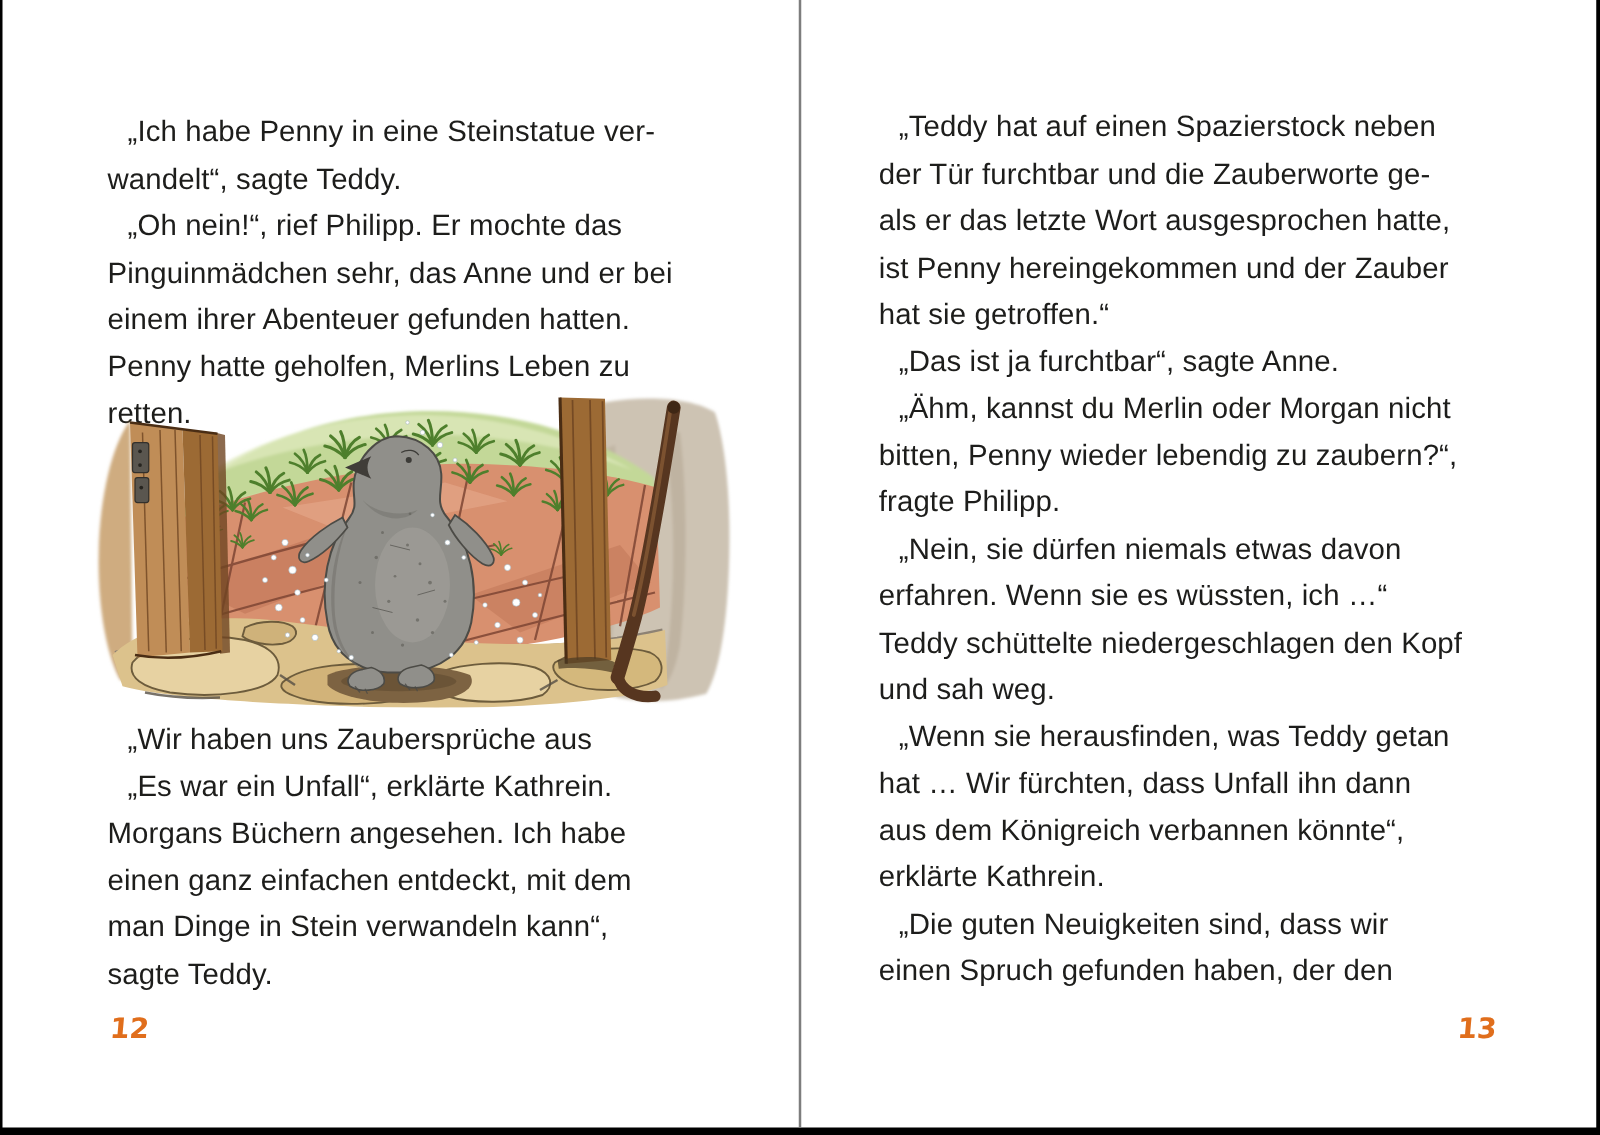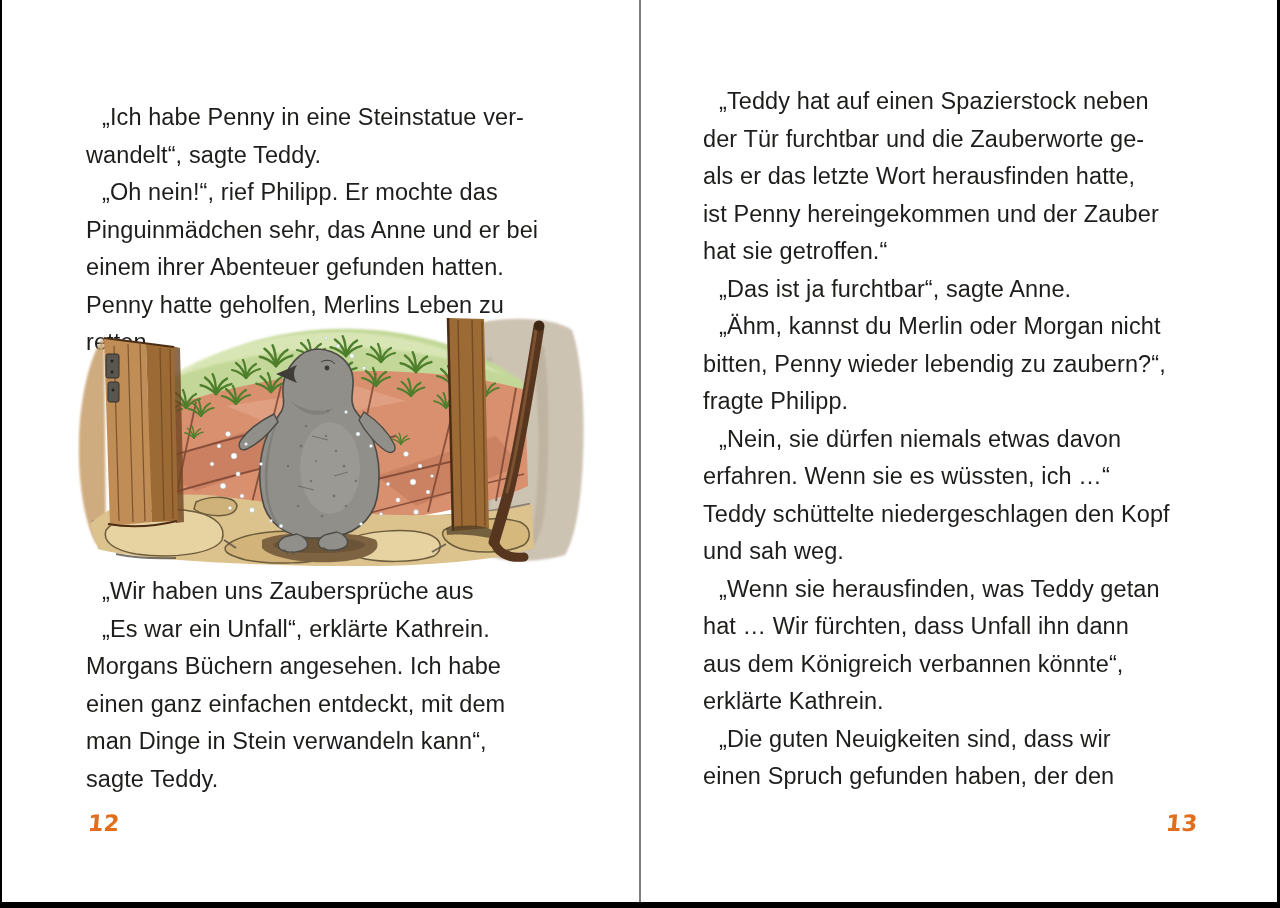--- a/index.html
+++ b/index.html
@@ -12,21 +12,21 @@
   .edge-left{left:0;top:0;width:2px;height:100%}
   .edge-right{right:0;top:0;width:3px;height:100%}
   .edge-bottom{left:0;bottom:0;width:100%;height:6px}
   .divider{position:absolute;left:639px;top:0;width:2px;height:902px;background:var(--divider,#7d7d7d)}
   .textblock{
     position:absolute;color:var(--ink,#1d1d1b);
     font-size:23.5px;line-height:37.5px;letter-spacing:.1px;white-space:nowrap;
   }
   .line{height:37.5px}
   .line.indent{padding-left:16px}
-  .tb-left-top{left:86px;top:99px;width:515px}
+  .tb-left-top{left:86px;top:87px;width:515px}
   .tb-left-bottom{left:86px;top:573px;width:515px}
   .tb-right{left:703px;top:83px;width:512px}
   .illustration{position:absolute;left:76px;top:316px;width:510px;height:250px;margin:0}
   .illustration svg{width:100%;height:100%;display:block}
   .pagenum{
     position:absolute;top:810px;color:var(--page-number,#e06e1c);
     font-family:"DejaVu Sans",sans-serif;font-weight:bold;font-size:22.5px;
     transform:skewX(-5deg);
   }
   .pagenum-left{left:88px}
@@ -269,21 +269,21 @@
         <div class="line">sagte Teddy.</div>
       </div>
 
     <div class="pagenum pagenum-left">12</div>
   </section>
 
   <section class="page page-right">
     <div class="textblock tb-right">
         <div class="line indent">„Teddy hat auf einen Spazierstock neben</div>
         <div class="line">der Tür furchtbar und die Zauberworte ge-</div>
-        <div class="line">als er das letzte Wort herausfinden hatte,</div>
+        <div class="line">als er das letzte Wort ausgesprochen hatte,</div>
         <div class="line">ist Penny hereingekommen und der Zauber</div>
         <div class="line">hat sie getroffen.“</div>
         <div class="line indent">„Das ist ja furchtbar“, sagte Anne.</div>
         <div class="line indent">„Ähm, kannst du Merlin oder Morgan nicht</div>
         <div class="line">bitten, Penny wieder lebendig zu zaubern?“,</div>
         <div class="line">fragte Philipp.</div>
         <div class="line indent">„Nein, sie dürfen niemals etwas davon</div>
         <div class="line">erfahren. Wenn sie es wüssten, ich …“</div>
         <div class="line">Teddy schüttelte niedergeschlagen den Kopf</div>
         <div class="line">und sah weg.</div>

